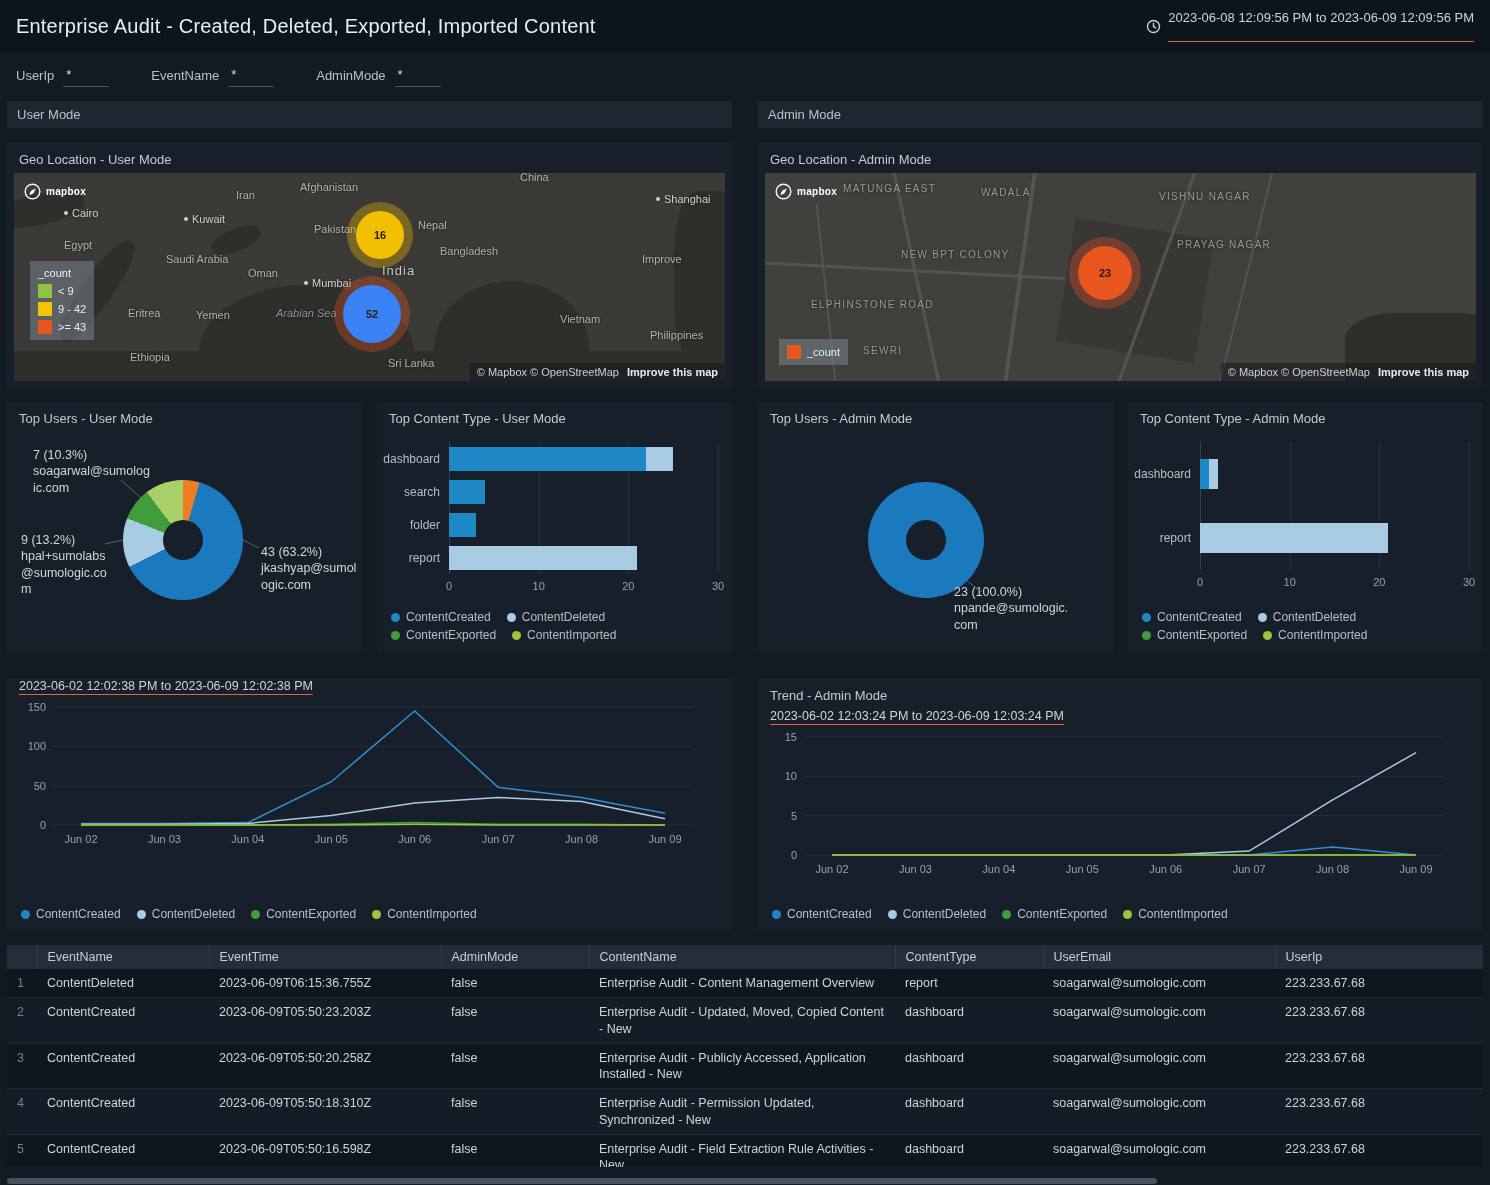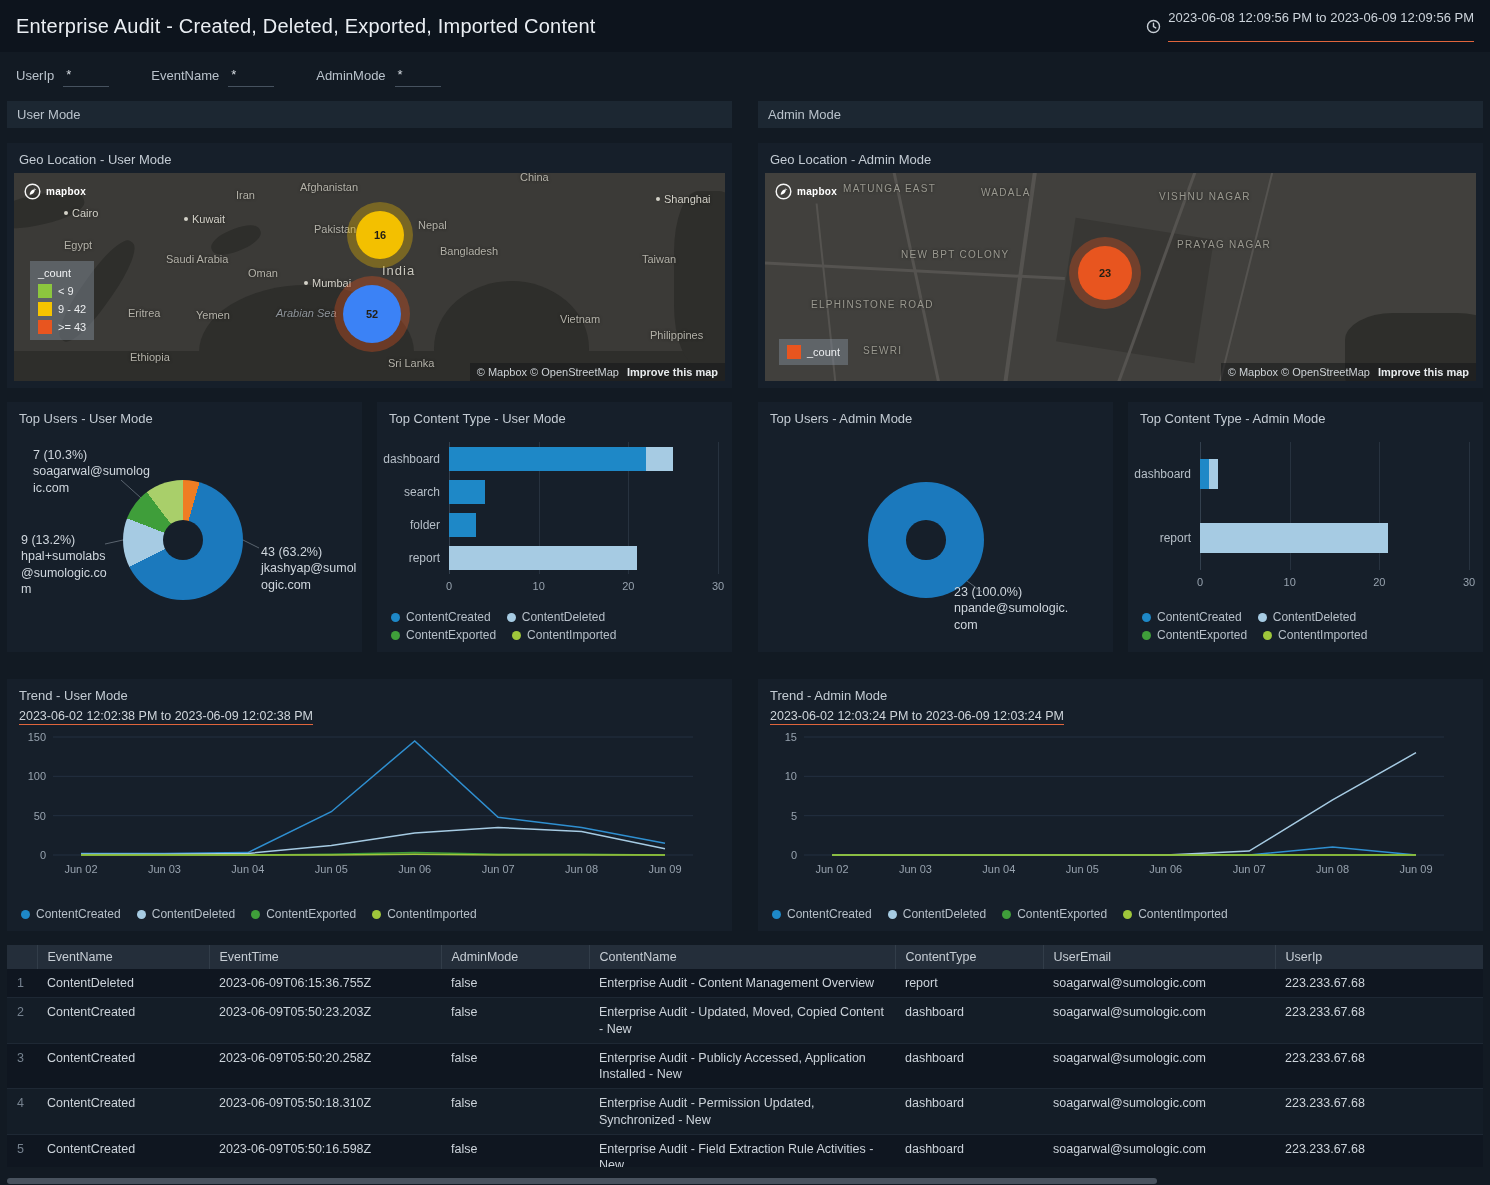--- a/index.html
+++ b/index.html
@@ -161,21 +161,21 @@
           <span class="map-label country" style="left: 506px; top: -2px;">China</span>
           <span class="map-label city" style="left: 650px; top: 20px;">Shanghai</span>
           <span class="map-label country" style="left: 152px; top: 80px;">Saudi Arabia</span>
           <span class="map-label country" style="left: 234px; top: 94px;">Oman</span>
           <span class="map-label country" style="left: 182px; top: 136px;">Yemen</span>
           <span class="map-label country" style="left: 114px; top: 134px;">Eritrea</span>
           <span class="map-label country" style="left: 116px; top: 178px;">Ethiopia</span>
           <span class="map-label country-big" style="left: 368px; top: 90px;">India</span>
           <span class="map-label country" style="left: 426px; top: 72px;">Bangladesh</span>
           <span class="map-label city" style="left: 298px; top: 104px;">Mumbai</span>
-          <span class="map-label country" style="left: 628px; top: 80px;">Taiwan</span>
+          <span class="map-label country" style="left: 628px; top: 80px;">Improve</span>
           <span class="map-label country" style="left: 546px; top: 140px;">Vietnam</span>
           <span class="map-label country" style="left: 636px; top: 156px;">Philippines</span>
           <span class="map-label country" style="left: 374px; top: 184px;">Sri Lanka</span>
           <span class="map-label water" style="left: 262px; top: 134px;">Arabian Sea</span>
           <div class="bubble" style="left: 342px; top: 38px; width: 48px; height: 48px; background: rgb(243, 192, 0); box-shadow: rgba(243, 192, 0, 0.333) 0px 0px 0px 9px;">16</div>
           <div class="bubble" style="left: 329px; top: 112px; width: 58px; height: 58px; background: #3b82f6; box-shadow: rgba(232, 85, 31, 0.333) 0px 0px 0px 9px;">52</div>
           <div class="map-legend has-title">
             <div class="map-legend-title">_count</div>
             <div class="map-legend-item">
               <span class="swatch" style="background: rgb(140, 198, 62);"></span>
@@ -269,21 +269,20 @@
             </span>
             <span class="lg-item">
               <span class="lg-dot" style="background: rgb(159, 198, 59);"></span>
               <span class="lg-text">ContentImported</span>
             </span>
           </div>
       </section>
     </div>
 
     <section class="panel trend-panel">
-      <div class="panel-title">Trend - User Mode</div>
       <div class="panel-subtitle"><span class="sub-link">2023-06-02 12:02:38 PM to 2023-06-09 12:02:38 PM</span></div>
       <div class="linechart" id="line-user"><svg width="690" height="150">
             <line x1="38" y1="124" x2="678" y2="124" stroke="#233040" stroke-width="1"></line>
             <text x="31" y="128" fill="#97a2ae" font-size="11" text-anchor="end">0</text>
             <line x1="38" y1="84.66666666666667" x2="678" y2="84.66666666666667" stroke="#233040" stroke-width="1"></line>
             <text x="31" y="88.66666666666667" fill="#97a2ae" font-size="11" text-anchor="end">50</text>
             <line x1="38" y1="45.33333333333334" x2="678" y2="45.33333333333334" stroke="#233040" stroke-width="1"></line>
             <text x="31" y="49.33333333333334" fill="#97a2ae" font-size="11" text-anchor="end">100</text>
             <line x1="38" y1="6" x2="678" y2="6" stroke="#233040" stroke-width="1"></line>
             <text x="31" y="10" fill="#97a2ae" font-size="11" text-anchor="end">150</text>

